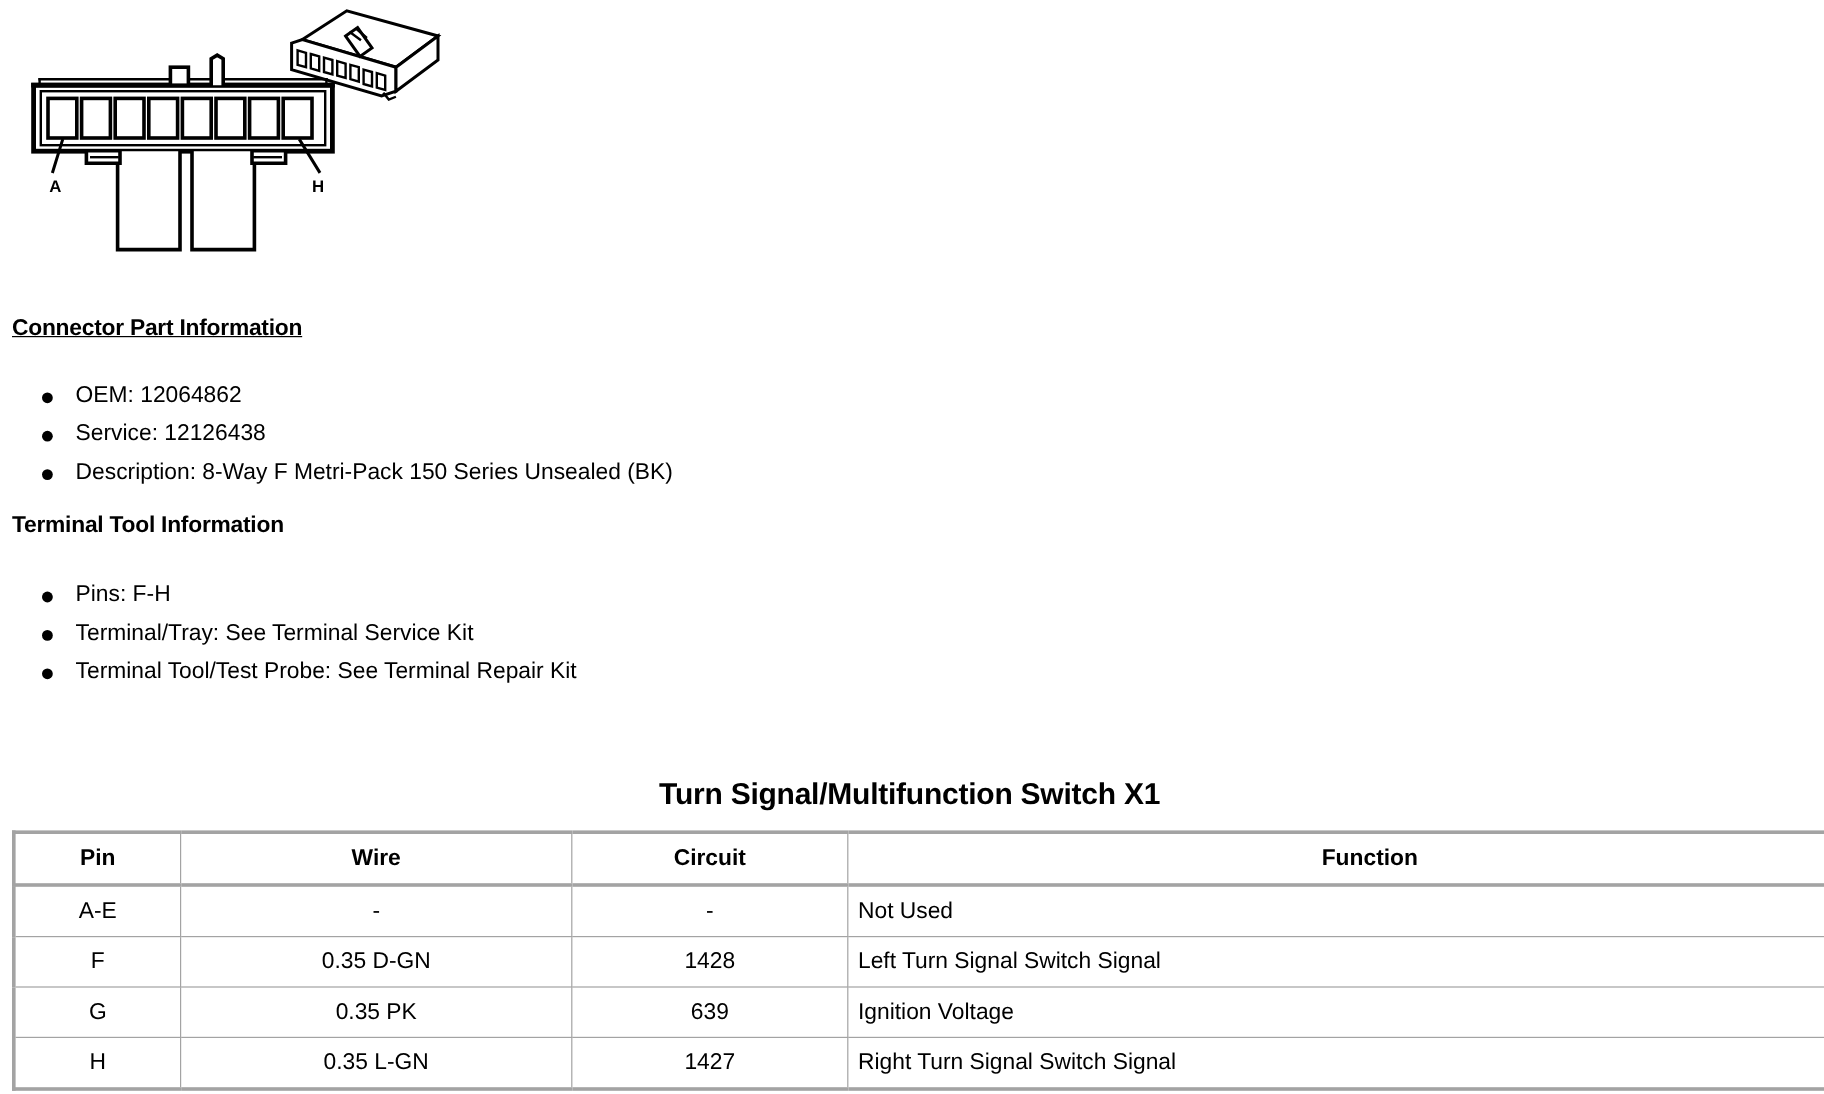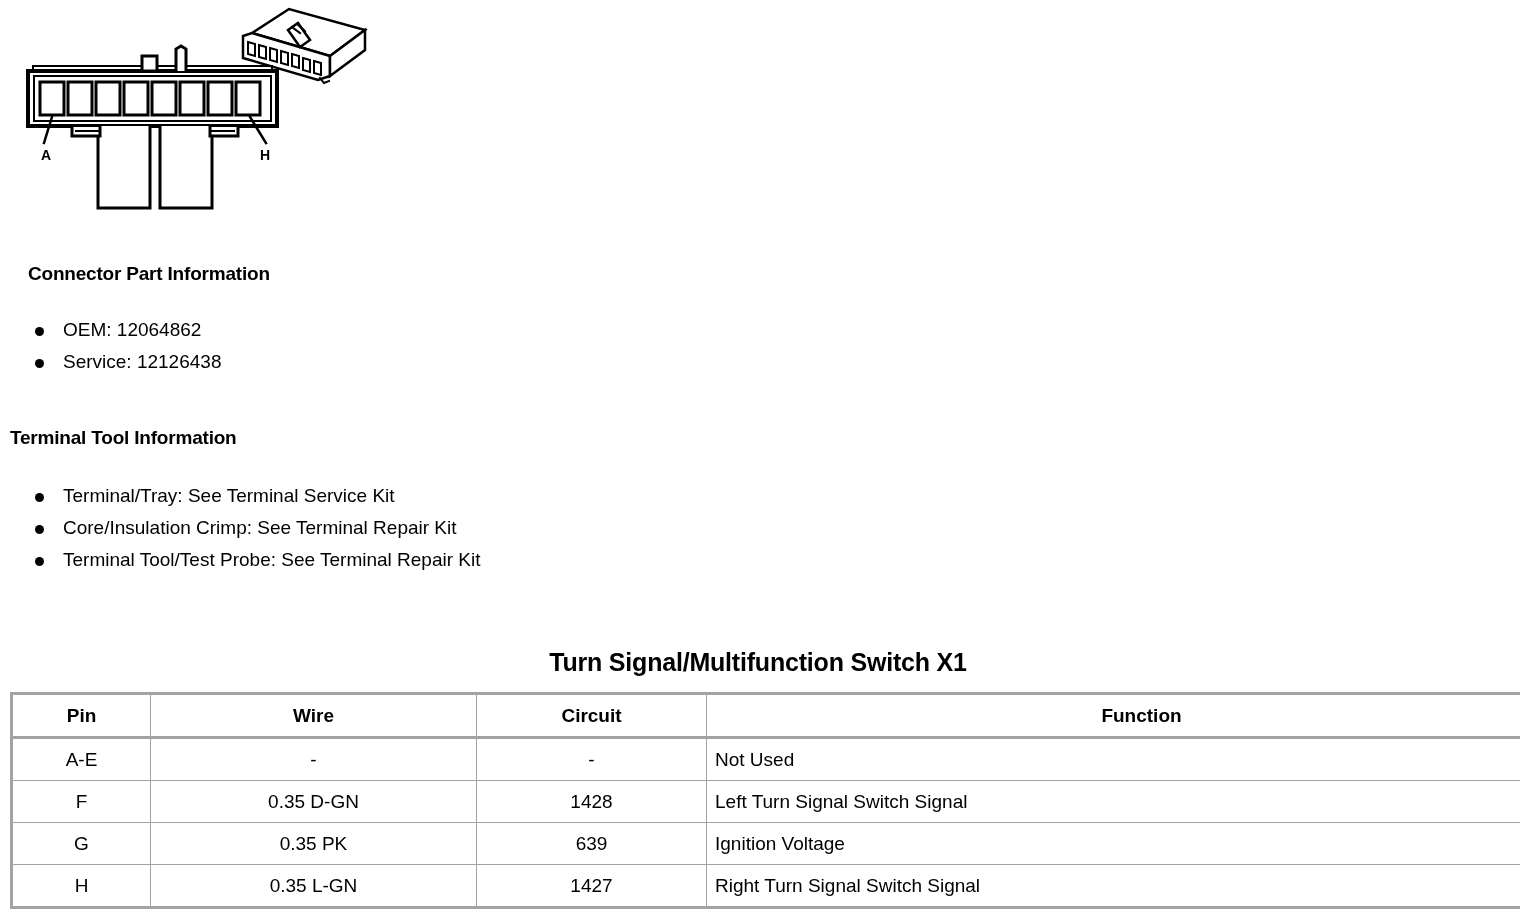--- a/index.html
+++ b/index.html
@@ -29,21 +29,21 @@
   #connector-figure svg { display: block; }
 
   
   .section-heading {
     position: absolute;
     font-size: 19px;
     font-weight: bold;
     letter-spacing: -0.2px;
     white-space: nowrap;
   }
-  #heading-connector-part { left: 28px; top: 263px; }
+  #heading-connector-part { left: 10px; top: 263px; text-decoration: underline; }
   #heading-terminal-part  { left: 10px; top: 427px; }
 
   
   .bullet-list {
     position: absolute;
     list-style: none;
     margin: 0;
     padding: 0;
   }
   #list-connector-part { left: 0px; top: 314px; }
@@ -190,27 +190,28 @@
     <text x="41" y="160" font-family="Liberation Sans, sans-serif" font-size="14" font-weight="bold" fill="#000000">A</text>
     <text x="260" y="160" font-family="Liberation Sans, sans-serif" font-size="14" font-weight="bold" fill="#000000">H</text>
   </svg>
 </div>
 
 <div class="section-heading" id="heading-connector-part">Connector Part Information</div>
 
 <ul class="bullet-list" id="list-connector-part">
   <li class="bullet-item">OEM: 12064862</li>
   <li class="bullet-item">Service: 12126438</li>
+  <li class="bullet-item">Description: 8-Way F Metri-Pack 150 Series Unsealed (BK)</li>
 </ul>
 
 <div class="section-heading" id="heading-terminal-part">Terminal Tool Information</div>
 
 <ul class="bullet-list" id="list-terminal-part">
+  <li class="bullet-item">Pins: F-H</li>
   <li class="bullet-item">Terminal/Tray: See Terminal Service Kit</li>
-  <li class="bullet-item">Core/Insulation Crimp: See Terminal Repair Kit</li>
   <li class="bullet-item">Terminal Tool/Test Probe: See Terminal Repair Kit</li>
 </ul>
 
 <div id="pinout-title">Turn Signal/Multifunction Switch X1</div>
 
 <table id="pinout-table">
   <thead>
     <tr>
       <th class="col-pin">Pin</th>
       <th class="col-wire">Wire</th>

